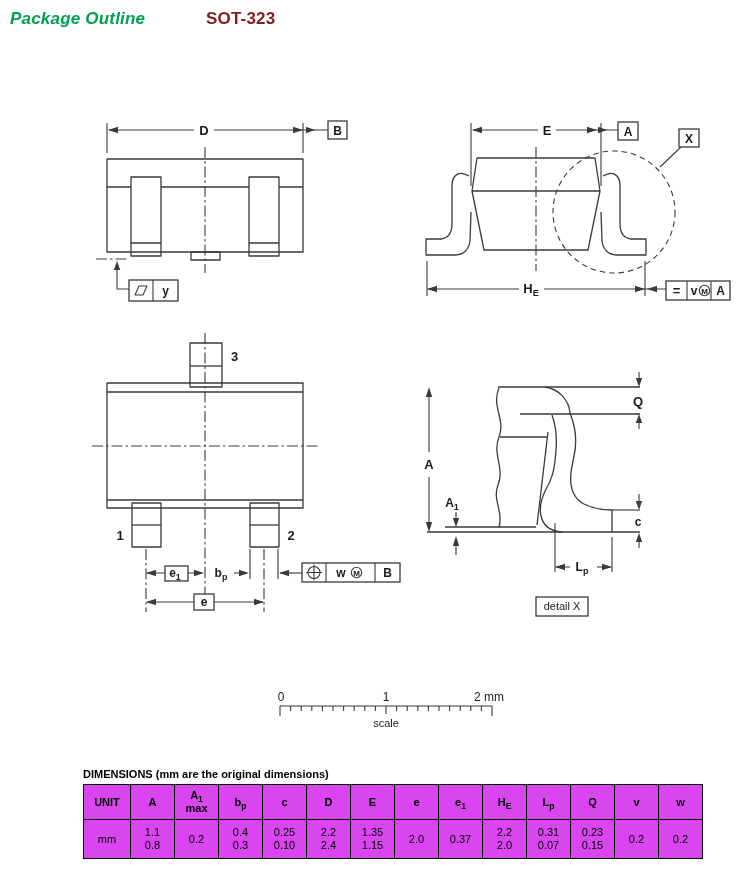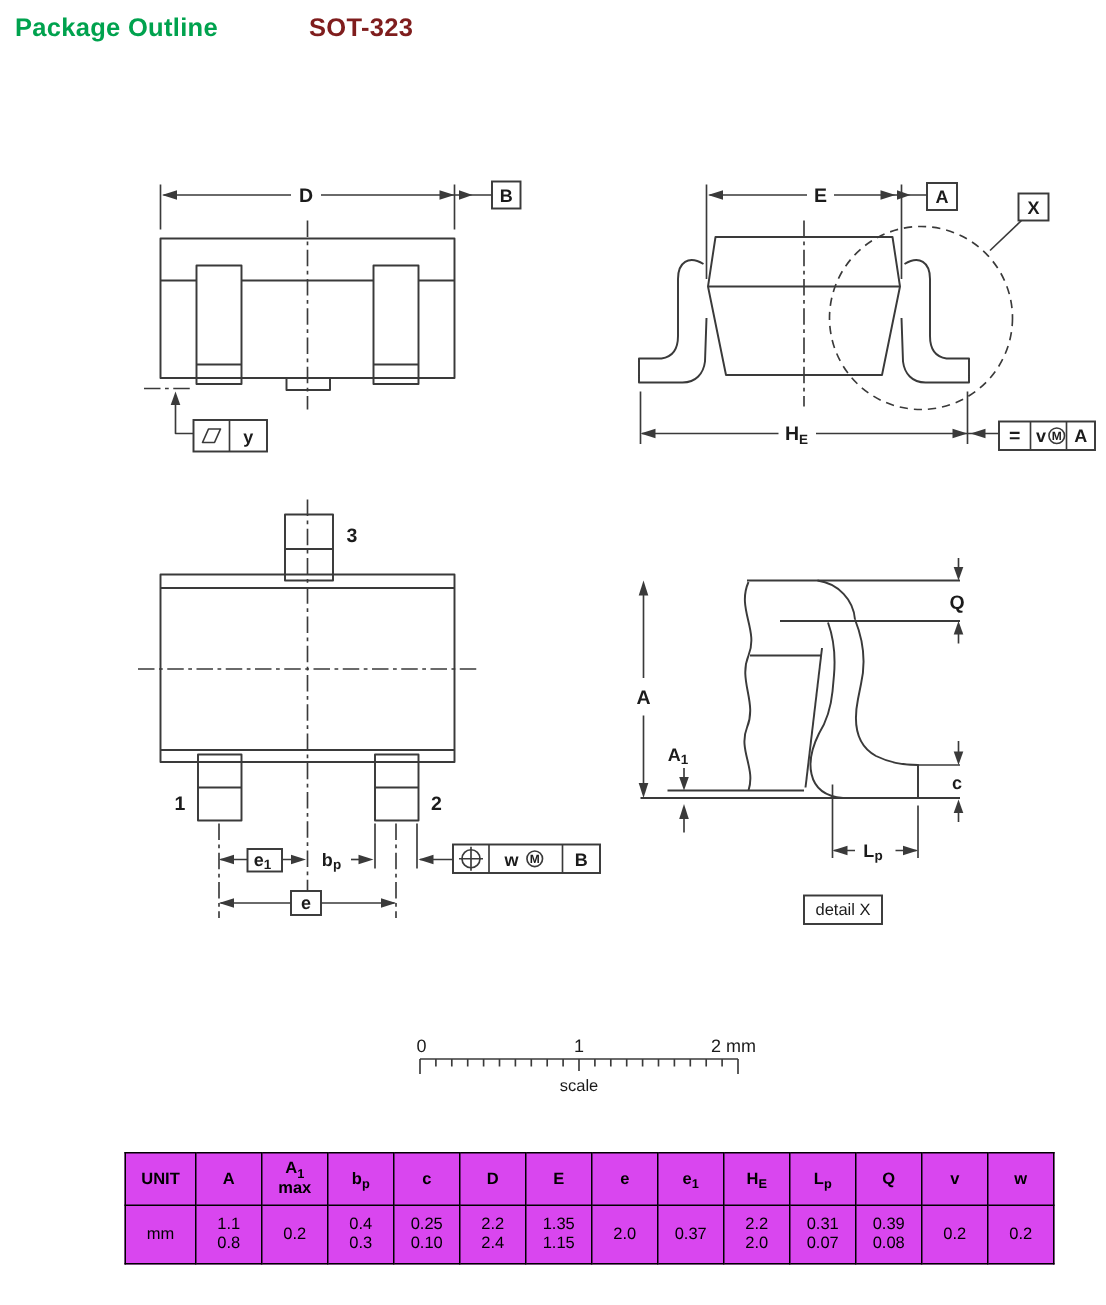--- a/index.html
+++ b/index.html
@@ -1,19 +1,19 @@
 <!DOCTYPE html>
 <html><head>
 <meta charset="utf-8">
 <style>
   html,body{margin:0;padding:0;background:#fff;}
   .page{position:relative;width:737px;height:870px;background:#fff;overflow:hidden;
         font-family:"Liberation Sans",sans-serif;color:#1b1b1b;}
   .hdr{position:absolute;top:9px;left:10px;width:720px;}
-  .hdr .t1{position:absolute;left:0;top:0;font-size:17px;font-weight:bold;color:#00A24E;letter-spacing:.2px;white-space:nowrap;}
+  .hdr .t1{position:absolute;left:0;top:0;font-size:17px;font-weight:bold;color:#00A24E;letter-spacing:.2px;white-space:nowrap;font-style:italic;}
   .hdr .t2{position:absolute;left:196px;top:0;font-size:17px;font-weight:bold;color:#7f1d1d;letter-spacing:.2px;white-space:nowrap;}
   svg.draw{position:absolute;left:0;top:0;}
   svg .ln{stroke:#3a3a3a;stroke-width:1.3;fill:none;stroke-linecap:butt;stroke-linejoin:round;}
   svg .thin{stroke-width:1.1;}
   svg .cl{stroke-dasharray:11 3 2.5 3;}
   svg .dsh{stroke-dasharray:5.5 4;}
   svg .ar{fill:#3a3a3a;stroke:none;}
   svg .wbox{fill:#fff;stroke:#3a3a3a;stroke-width:1.3;}
   svg text{fill:#1b1b1b;}
   svg .t13{font:bold 13px "Liberation Sans",sans-serif;}
@@ -219,20 +219,21 @@
       <path class="ln thin" d="M280,706 v10 M492,706 v10 M386,706 v8
         M290.6,706 v5 M301.2,706 v5 M311.8,706 v5 M322.4,706 v5 M333,706 v5
         M343.6,706 v5 M354.2,706 v5 M364.8,706 v5 M375.4,706 v5
         M396.6,706 v5 M407.2,706 v5 M417.8,706 v5 M428.4,706 v5 M439,706 v5
         M449.6,706 v5 M460.2,706 v5 M470.8,706 v5 M481.4,706 v5"></path>
       <text class="t11r" x="386" y="727" text-anchor="middle">scale</text>
     </g>
   </svg>
 
   <div class="dims">
+    <div class="dims-title">DIMENSIONS (mm are the original dimensions)</div>
     <table class="dtab">
       <colgroup>
         <col style="width:47px">
           <col style="width:44px">
           <col style="width:44px">
           <col style="width:44px">
         <col style="width:44px">
           <col style="width:44px">
           <col style="width:44px">
           <col style="width:44px">
@@ -341,22 +342,22 @@
             </td>
         <td>
               <div>2.2</div>
               <div>2.0</div>
             </td>
         <td>
               <div>0.31</div>
               <div>0.07</div>
             </td>
         <td>
-              <div>0.39</div>
-              <div>0.08</div>
+              <div>0.23</div>
+              <div>0.15</div>
             </td>
         <td>
               <div>0.2</div>
               <div></div>
             </td>
         <td>
               <div>0.2</div>
               <div></div>
             </td>
       </tr>

